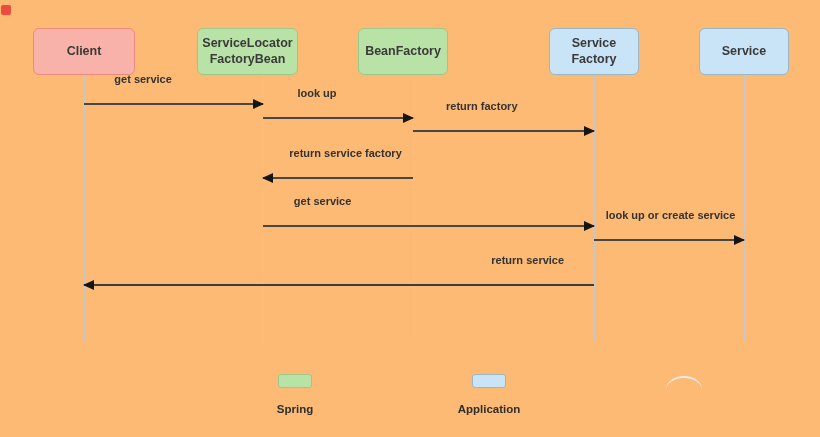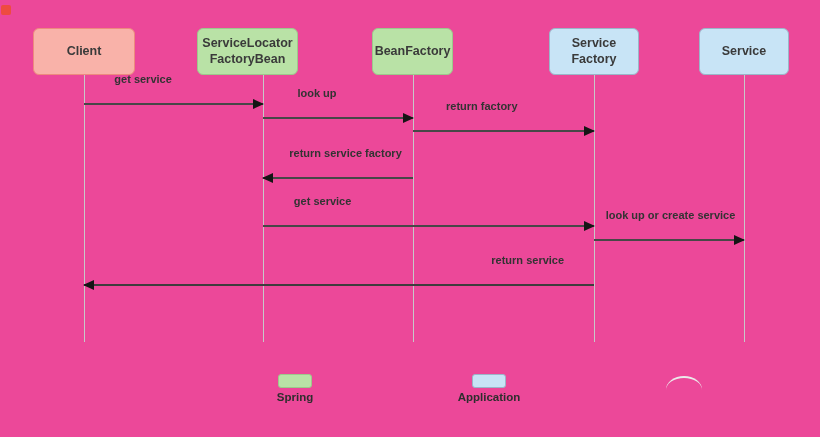--- a/index.html
+++ b/index.html
@@ -1,17 +1,17 @@
 <!DOCTYPE html>
 <html style="--client-fill: #F9B2A9; --client-border: #ED8A7E; --spring-fill: #B9E2A6; --spring-border: #9CC98B; --application-fill: #C8E4F6; --application-border: #9AB6C9; --arrow: #474747; --lifeline: #C8C8C8;"><head>
 <meta charset="utf-8">
 <style>
   html,body{margin:0;padding:0;background:#ffffff;}
   .canvas{
-    position:relative;width:820px;height:437px;background:#ec4899;overflow:hidden;
+    position:relative;width:820px;height:437px;background:#fdba74;overflow:hidden;
     font-family:"Liberation Sans", sans-serif;
   }
   
   .actor{
     position:absolute;top:28px;height:47px;box-sizing:border-box;
     border-radius:6px;border:1px solid #999;
     display:flex;align-items:center;justify-content:center;
     font-weight:bold;font-size:12.5px;line-height:1.25;text-align:center;
     color:#3a3a3a;white-space:pre-line;z-index:3;
   }
@@ -29,21 +29,21 @@
   .msg .head.left{left:-1px;border-top:5px solid transparent;border-bottom:5px solid transparent;border-right:11px solid #151515;}
   .msg .msg-label{
     position:absolute;bottom:18px;transform:translateX(-50%);
     font-weight:bold;font-size:11px;color:#333;white-space:nowrap;
   }
   
   .legend-item{position:absolute;top:374px;display:flex;flex-direction:column;align-items:center;z-index:3;}
   .legend-swatch{width:34px;height:14px;border-radius:3px;box-sizing:border-box;border:1px solid #999;}
   .legend-swatch.spring{background:var(--spring-fill,#B9E2A6);border-color:var(--spring-border,#9CC98B);}
   .legend-swatch.application{background:var(--application-fill,#C8E4F6);border-color:var(--application-border,#9AB6C9);}
-  .legend-label{margin-top:3px;font-weight:bold;font-size:11.5px;color:#2e2e2e;}
+  .legend-label{margin-top:15px;font-weight:bold;font-size:11.5px;color:#2e2e2e;}
   
   .red-marker{position:absolute;left:1px;top:5px;width:10px;height:10px;background:#EE4B40;border-radius:2px;}
   .watermark-arc{position:absolute;left:666px;top:376px;width:36px;height:12px;
     border:0;border-top:2px solid #ebebeb;border-radius:50% 50% 0 0/100% 100% 0 0;}
 </style>
 </head>
 <body>
 
 <div class="canvas">
 
@@ -51,21 +51,21 @@
 
   <div class="lifeline" style="left:83.5px;"></div>
   <div class="lifeline" style="left:262.5px;"></div>
   <div class="lifeline" style="left:413px;"></div>
   <div class="lifeline" style="left:593.5px;"></div>
   <div class="lifeline" style="left:743.5px;"></div>
 
   <div class="actor client" style="left:33px;width:102px;">Client</div>
   <div class="actor spring" style="left:197px;width:101px;">ServiceLocator
 FactoryBean</div>
-  <div class="actor spring" style="left:372px;width:81px;">BeanFactory</div>
+  <div class="actor spring" style="left:358px;width:90px;">BeanFactory</div>
   <div class="actor application" style="left:549px;width:90px;">Service
 Factory</div>
   <div class="actor application" style="left:699px;width:90px;">Service</div>
 
   <div class="msg" style="left:84px;top:103px;width:179px;">
     <span class="line"></span>
     <span class="head right"></span>
     <span class="msg-label" style="left:33%;">get service</span>
   </div>
 

